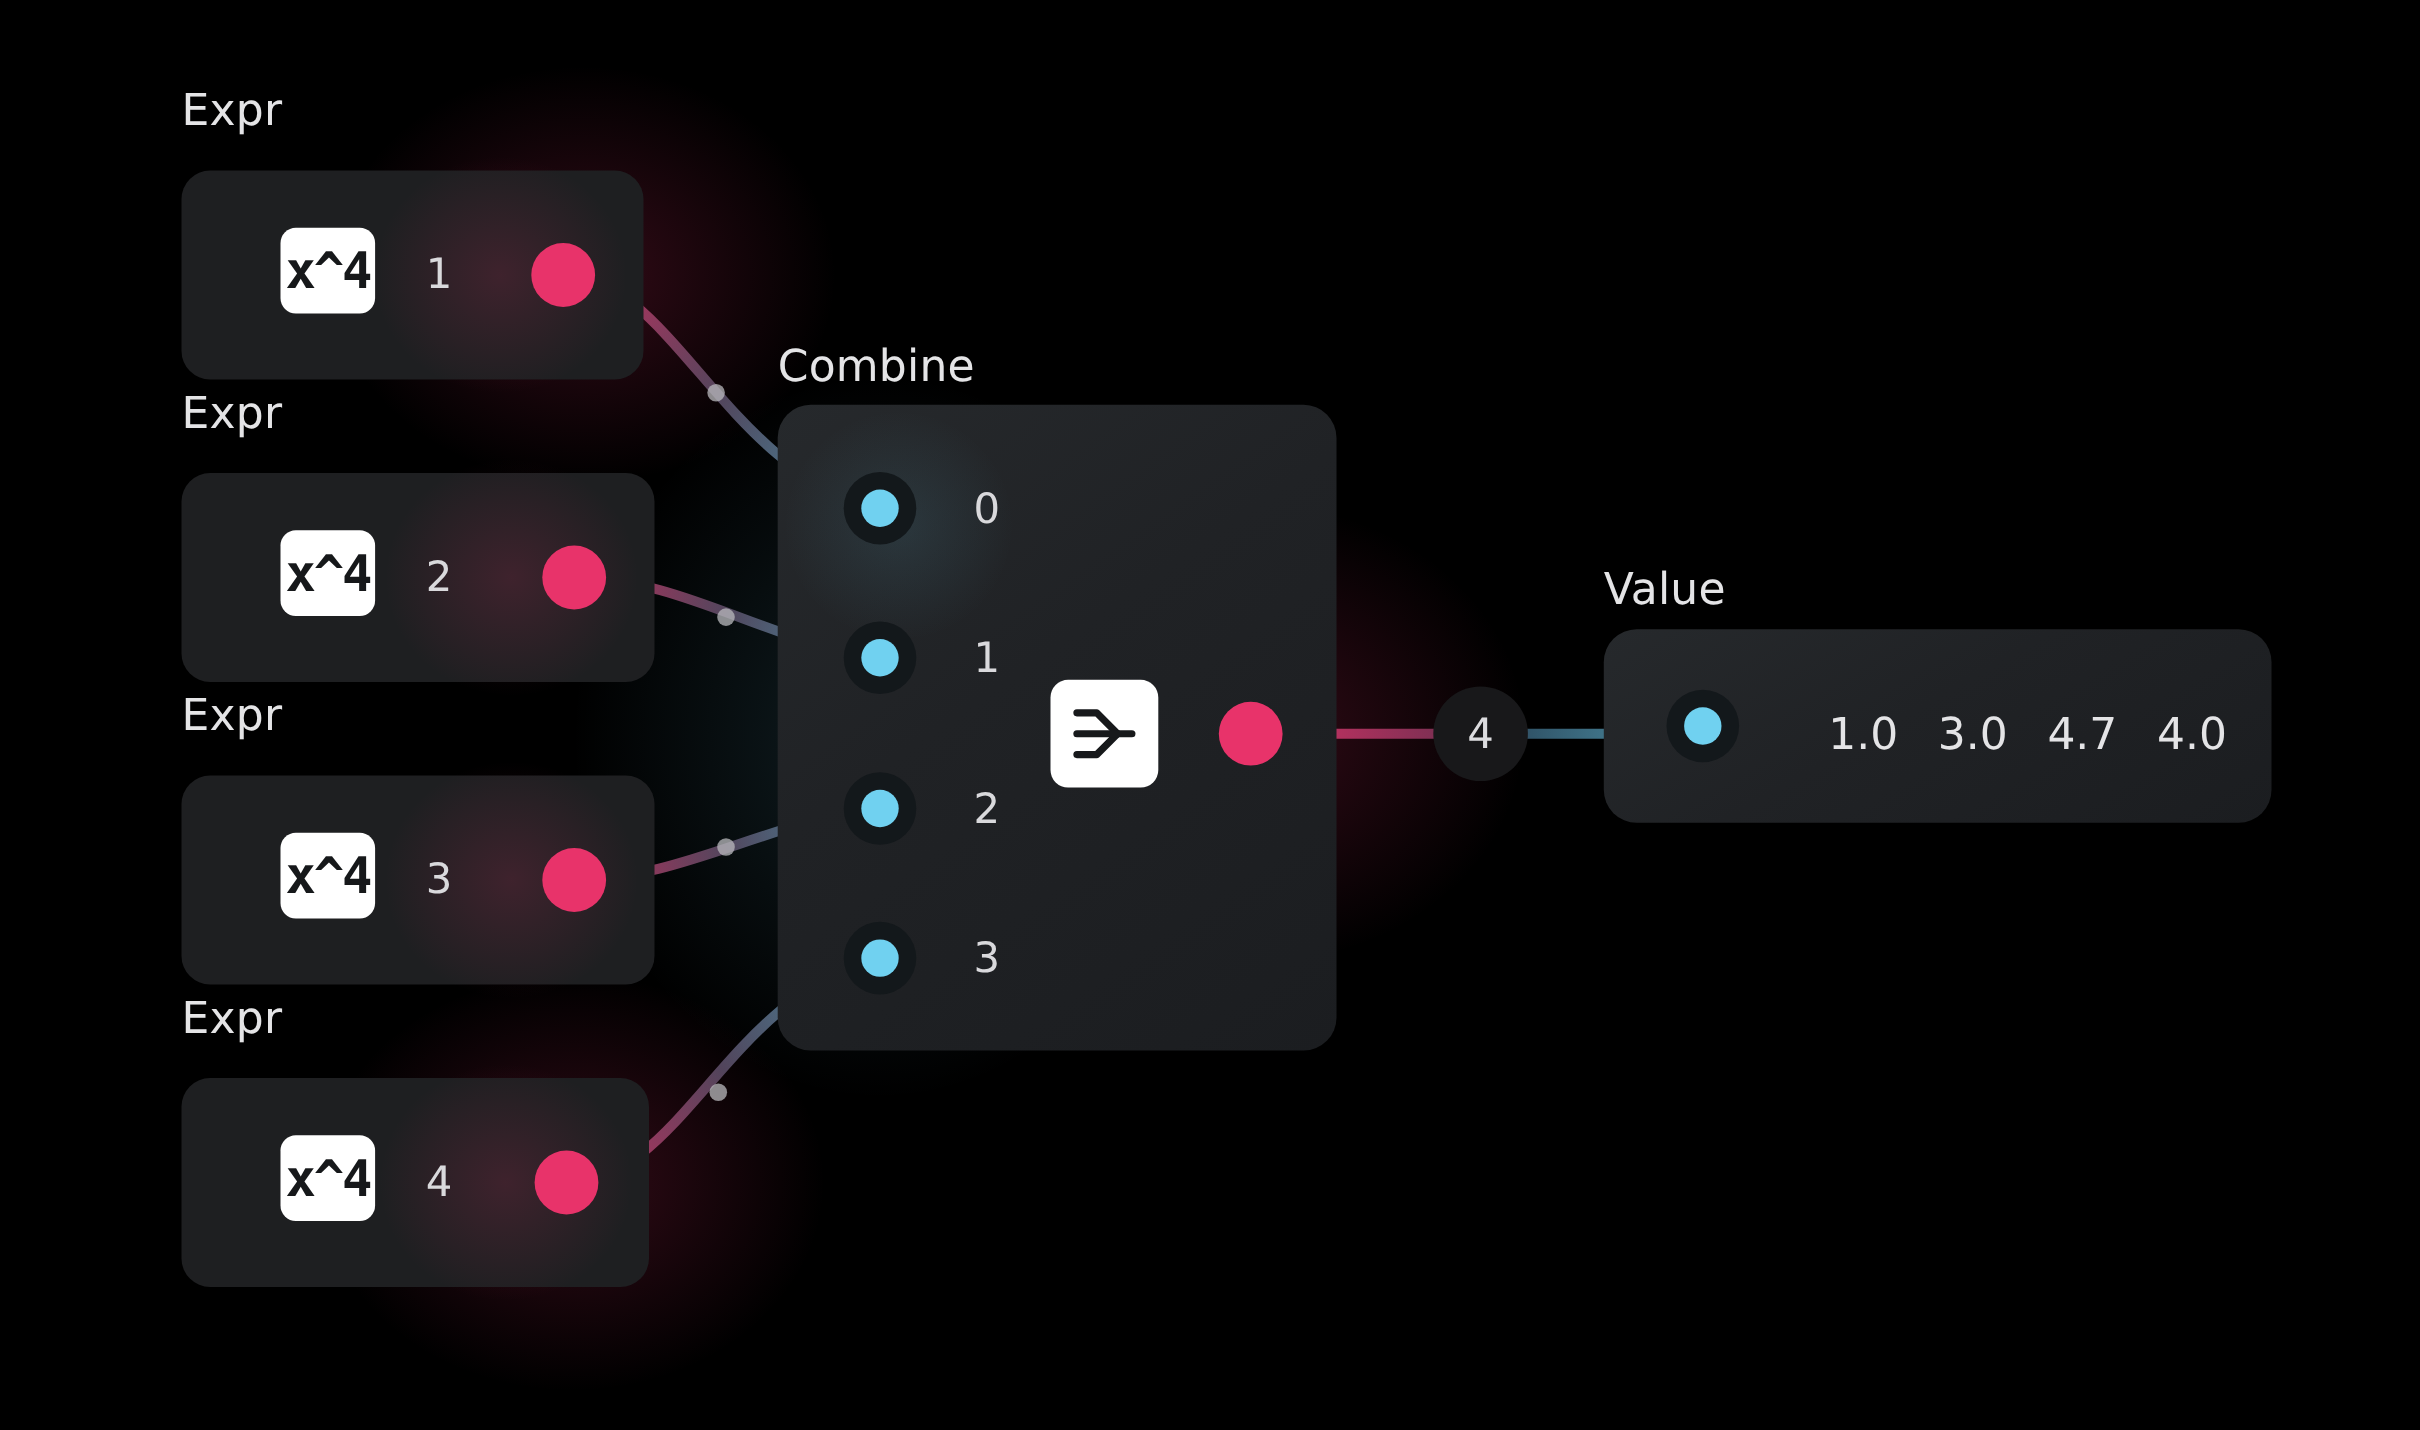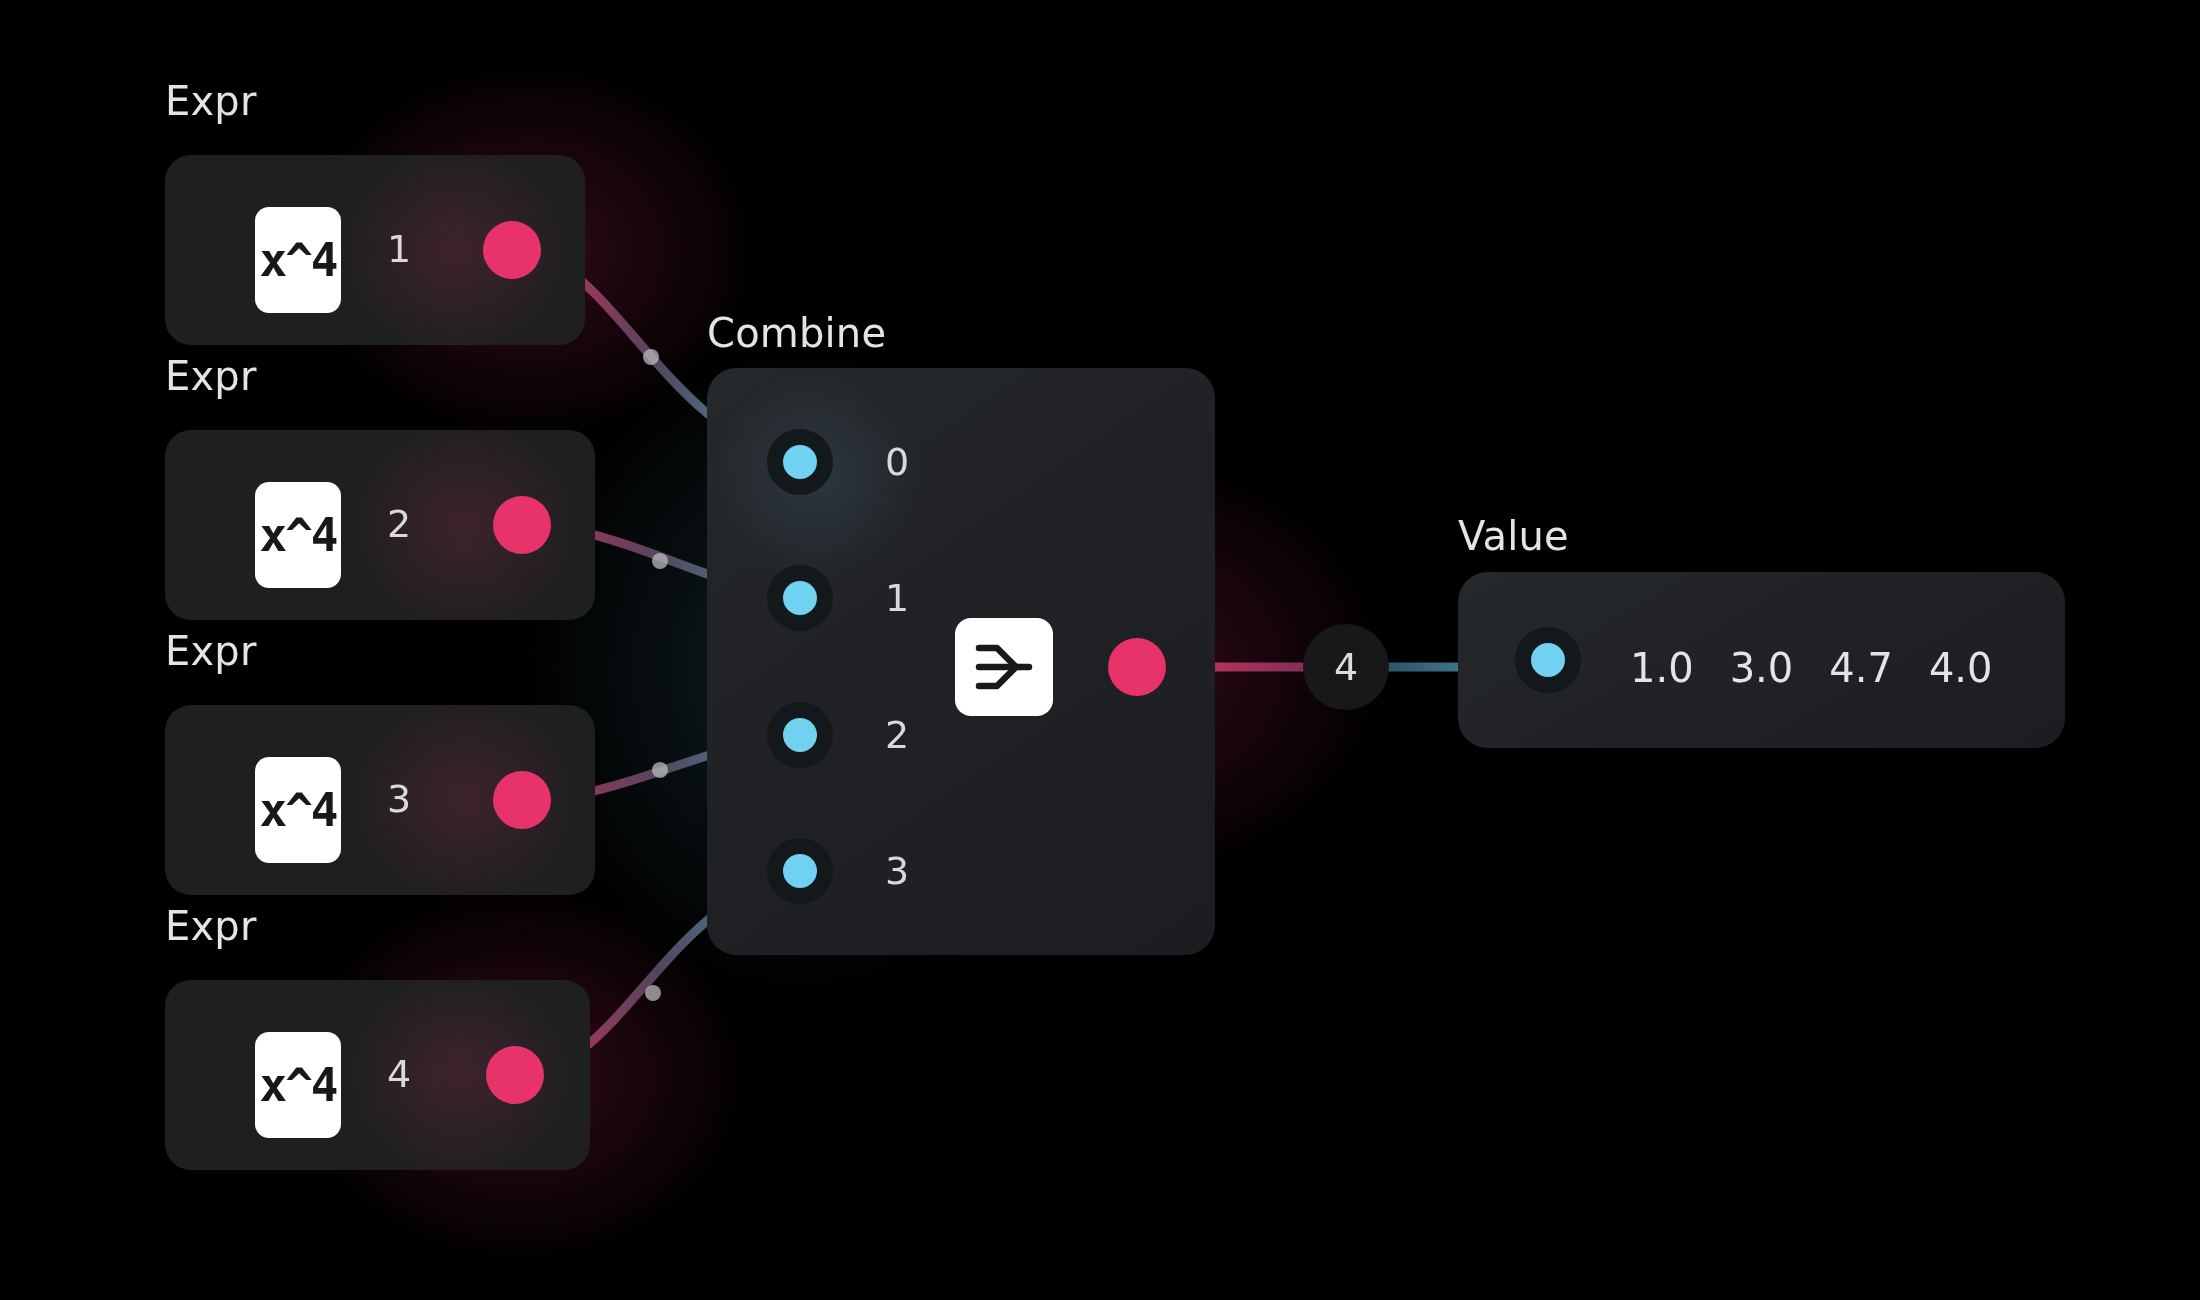--- a/index.html
+++ b/index.html
@@ -43,21 +43,21 @@
     position: absolute;
     right: -30px; top: 50%;
     width: 320px; height: 300px;
     transform: translateY(-50%);
     border-radius: 50%;
     background: radial-gradient(closest-side, rgba(232,51,106,0.16), rgba(232,51,106,0.0) 72%);
     pointer-events: none;
   }
   .expr-icon {
     position: absolute;
-    width: 86px; height: 106px;
+    width: 86px; height: 78px;
     background: #ffffff;
     border-radius: 14px;
     display: flex;
     align-items: center;
     justify-content: center;
     color: #16181a;
     font-family: "DejaVu Sans Mono", monospace;
     font-size: 46px;
     font-weight: bold;
     letter-spacing: -2px;
@@ -126,20 +126,21 @@
     border-radius: 30px;
   }
   .value-list {
     position: absolute;
     display: flex;
     align-items: center;
     gap: 36px;
     color: #e4e4e6;
     font-size: 40px;
     font-family: "DejaVu Sans", sans-serif;
+    margin-left: 32px;
   }
   
   .edge-badge {
     position: absolute;
     width: 86px; height: 86px;
     border-radius: 50%;
     background: #18181a;
     display: flex;
     align-items: center;
     justify-content: center;

